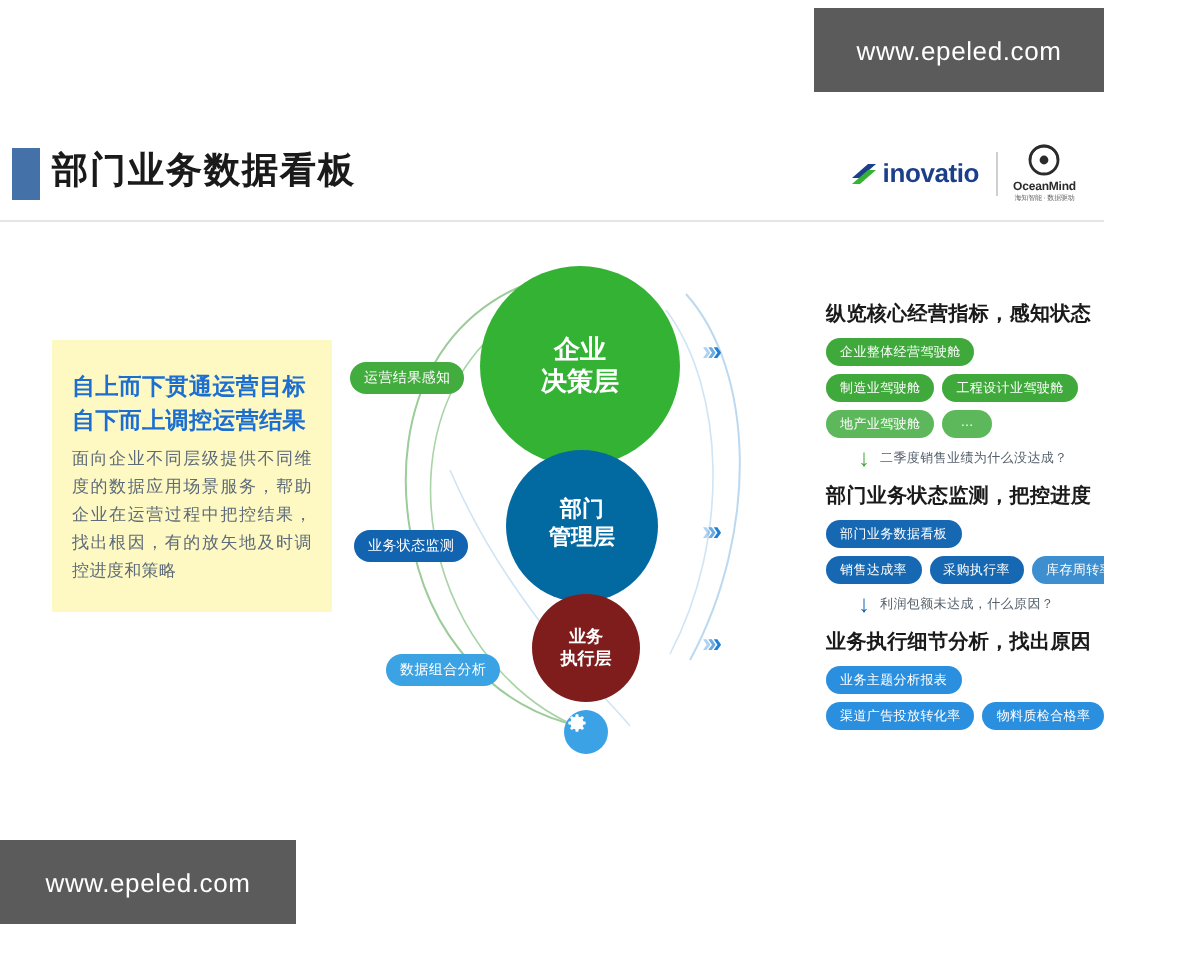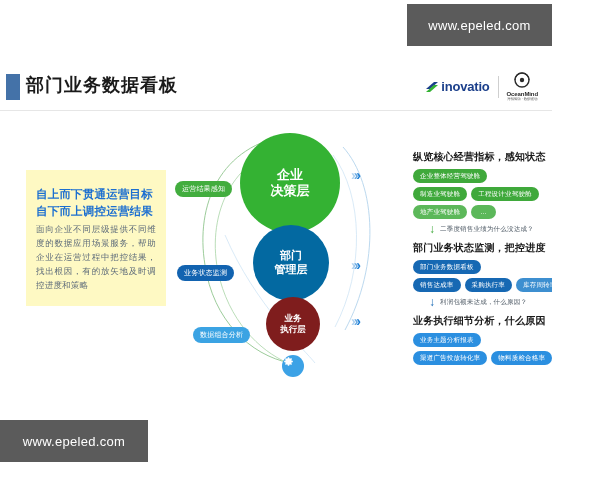--- a/index.html
+++ b/index.html
@@ -380,21 +380,21 @@
           <span class="tag tag-blue">采购执行率</span>
           <span class="tag tag-blue-light">库存周转率</span>
           <span class="tag tag-blue-light tag-more">…</span>
         </div>
         <div class="question">
           <span class="q-arrow q-arrow-blue">↓</span>
           <span class="q-text">利润包额未达成，什么原因？</span>
         </div>
       </div>
       <div class="section">
-        <div class="section-title">业务执行细节分析，什么原因</div>
+        <div class="section-title">业务执行细节分析，找出原因</div>
         <div class="tag-row">
           <span class="tag tag-lblue">业务主题分析报表</span>
         </div>
         <div class="tag-row">
           <span class="tag tag-lblue">渠道广告投放转化率</span>
           <span class="tag tag-lblue">物料质检合格率</span>
           <span class="tag tag-lblue-light tag-more">…</span>
         </div>
       </div>
     </div>

